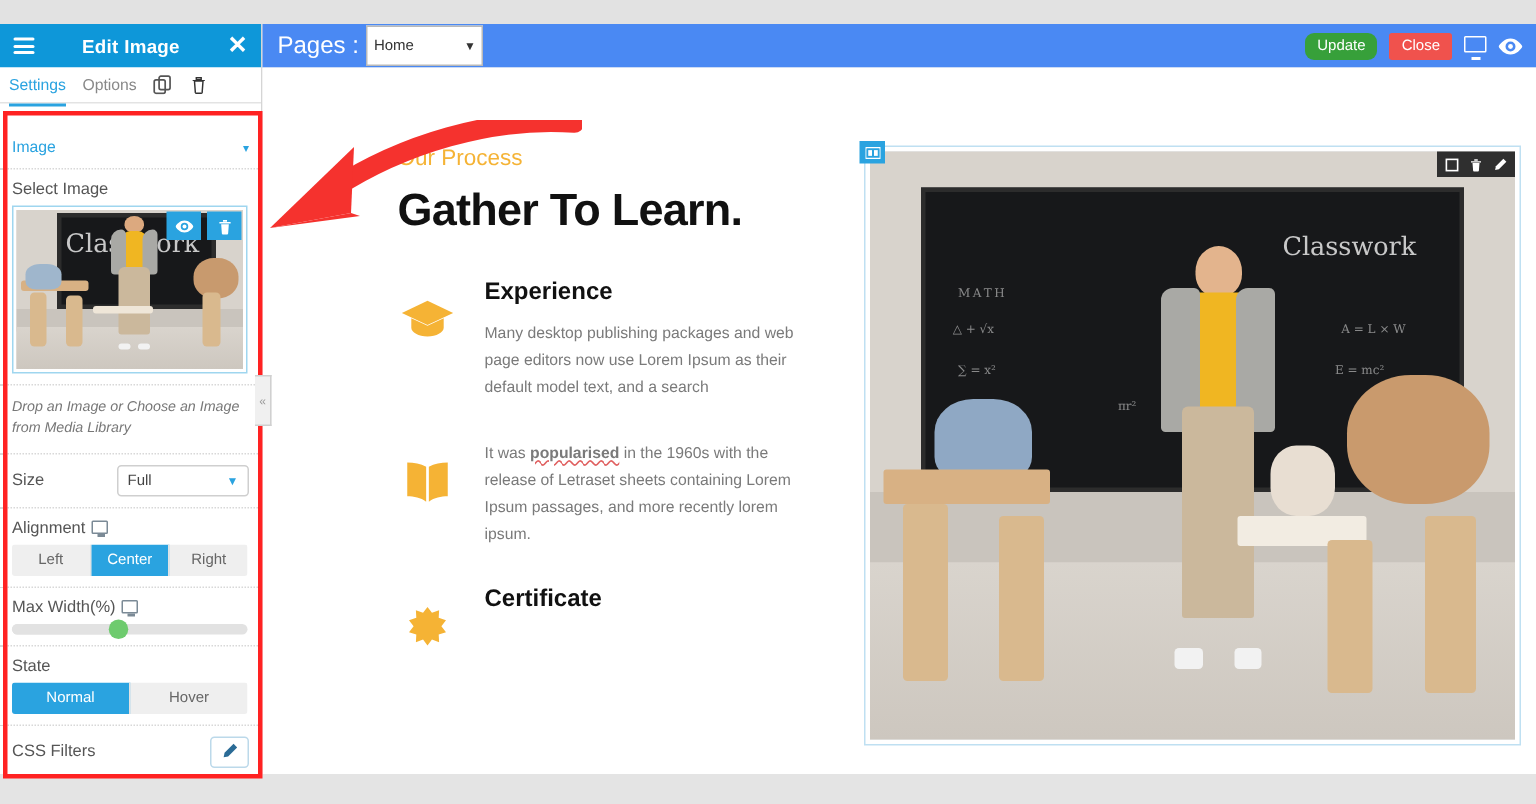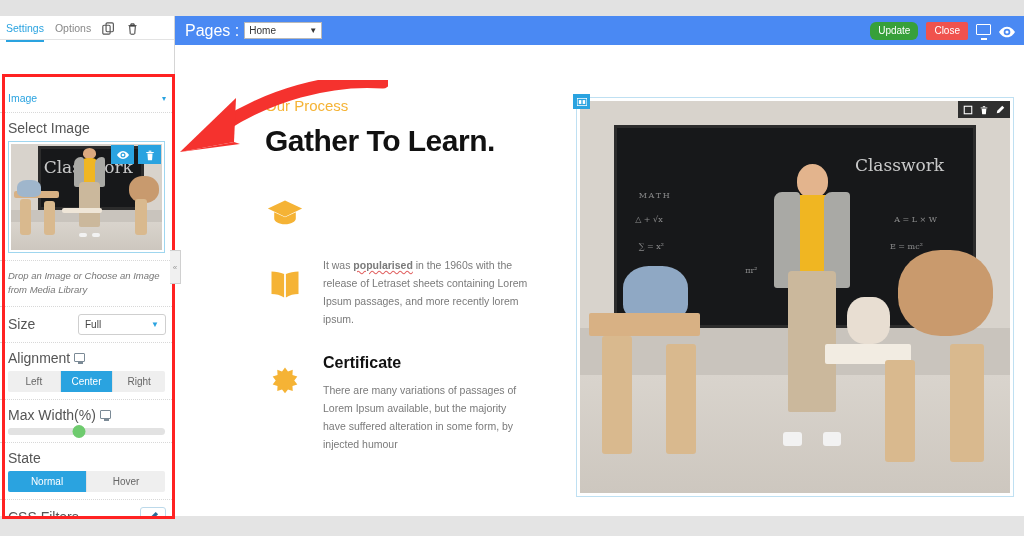--- a/index.html
+++ b/index.html
@@ -46,21 +46,21 @@
 
   .lp-body { position: absolute; left: 0; top: 69px; width: 174px; bottom: 0; overflow: hidden; background: #fff; }
   .sec-row {
     display: flex; align-items: center; justify-content: space-between;
     padding: 7px 8px 8px; border-bottom: 1px dotted #d8d8d8;
   }
   .sec-row .lbl { color: #2aa3e0; font-size: 10.5px; }
   .caret { color: #2aa3e0; font-size: 8px; }
 
   .fld { padding: 7px 8px; border-bottom: 1px dotted #d8d8d8; }
-  .fld-lbl { font-size: 14px; color: #555; margin-bottom: 5px; display: flex; align-items: center; gap: 4px; }
+  .fld-lbl { font-size: 11px; color: #555; margin-bottom: 5px; display: flex; align-items: center; gap: 4px; }
   .mon { display: inline-block; width: 11px; height: 9px; border: 1.4px solid #7b8a96; border-radius: 1px; position: relative; }
   .mon:after { content: ""; position: absolute; left: 3px; bottom: -3px; width: 5px; height: 2px; background: #7b8a96; }
 
   .thumb-wrap {
     position: relative; width: 157px; height: 112px;
     border: 1px solid #9fd6ef; padding: 2px; background: #fff;
   }
   .thumb { width: 100%; height: 100%; position: relative; overflow: hidden; background: #cfc6bb; }
   .ov-btns { position: absolute; right: 3px; top: 3px; display: flex; gap: 4px; z-index: 5; }
   .ov-btn { width: 23px; height: 19px; background: #2aa3e0; display: flex; align-items: center; justify-content: center; cursor: pointer; }
@@ -100,21 +100,21 @@
   }
 
   
   .main-bar {
     position: absolute; left: 175px; top: 16px; right: 0; height: 29px;
     background: #4a89f3; display: flex; align-items: center; justify-content: space-between; padding: 0 10px;
   }
   .pages-grp { display: flex; align-items: center; gap: 5px; }
   .pages-lbl { font-size: 16px; color: #fff; }
   .pages-sel {
-    width: 78px; height: 17px; background: #fff; border: 1px solid #b9b9b9;
+    width: 78px; height: 27px; background: #fff; border: 1px solid #b9b9b9;
     font-size: 10px; color: #333; display: flex; align-items: center; justify-content: space-between; padding: 0 4px; cursor: pointer;
   }
   .pages-sel .cv { font-size: 8px; color: #333; }
   .bar-right { display: flex; align-items: center; gap: 8px; }
   .btn-sm { height: 18px; padding: 0 8px; border-radius: 2px; font-size: 10px; color: #fff; display: flex; align-items: center; cursor: pointer; }
   .btn-update { background: #37a03a; border-radius: 6px; }
   .btn-close { background: #f0524d; }
   .bar-ico { width: 15px; height: 13px; cursor: pointer; position: relative; }
   .mon-w { border: 1.6px solid #fff; border-radius: 1px; width: 15px; height: 11px; }
   .mon-w:after { content: ""; position: absolute; left: 5px; bottom: -3px; width: 6px; height: 2px; background: #fff; }
@@ -174,20 +174,29 @@
 </head>
 <body>
 
 <div id="app">
 
   <div class="top-strip"></div>
   <div class="bottom-strip"></div>
 
   <div class="left-panel">
 
+    <div class="lp-header">
+      <div class="hamb">
+          <i></i>
+          <i></i>
+          <i></i>
+        </div>
+      <div class="ttl">Edit Image</div>
+      <div class="xclose">✕</div>
+    </div>
 
     <div class="lp-tabs">
       <div class="lp-tab active">Settings</div>
       <div class="lp-tab">Options</div>
       <span class="tb-icon">
         <svg viewBox="0 0 16 16">
             <rect x="1" y="4" width="9" height="11" rx="1.5" fill="none" stroke="#555" stroke-width="1.4"></rect>
             <rect x="5" y="1" width="9" height="11" rx="1.5" fill="none" stroke="#555" stroke-width="1.4"></rect>
           </svg>
       </span>
@@ -342,20 +351,24 @@
         <div class="eyebrow">Our Process</div>
         <div class="h1">Gather To Learn.</div>
 
         <div class="feat">
           <div class="feat-ico">
             <svg viewBox="0 0 40 34">
                 <path d="M20 2 39 11 20 20 1 11z" fill="#f5b335"></path>
                 <path d="M8 15v7c0 3.5 5.4 6.4 12 6.4S32 25.5 32 22v-7l-12 5.6z" fill="#f5b335"></path>
               </svg>
           </div>
+          <div>
+            <div class="feat-ttl">Experience</div>
+            <div class="feat-txt">Many desktop publishing packages and web page editors now use Lorem Ipsum as their default model text, and a search</div>
+          </div>
         </div>
 
         <div class="feat">
           <div class="feat-ico">
             <svg viewBox="0 0 40 34">
                 <path d="M19 6v26c-4-3-9-4-14-4V3c5 0 10 1 14 3z" fill="#f5b335"></path>
                 <path d="M21 6v26c4-3 9-4 14-4V3c-5 0-10 1-14 3z" fill="#f5b335"></path>
               </svg>
           </div>
           <div>
@@ -364,21 +377,20 @@
         </div>
 
         <div class="feat">
           <div class="feat-ico">
             <svg viewBox="0 0 40 34">
                 <path d="M20 1l3.3 4.4 5.3-1.9-.3 5.6 5.4 1.7-3.4 4.5 3.4 4.5-5.4 1.7.3 5.6-5.3-1.9L20 29.6l-3.3-4.4-5.3 1.9.3-5.6-5.4-1.7 3.4-4.5-3.4-4.5 5.4-1.7-.3-5.6 5.3 1.9z" fill="#f5b335"></path>
               </svg>
           </div>
           <div>
             <div class="feat-ttl">Certificate</div>
-            <div class="feat-txt">There are many variations of passages of Lorem Ipsum available, but the majority have suffered alteration in some form, by injected humour</div>
           </div>
         </div>
       </div>
 
       <div class="col-right">
         <div class="img-block">
 
           <div class="blk-badge">
             <svg viewBox="0 0 12 9">
                 <rect x="0" y="0" width="12" height="9" rx="1" fill="none" stroke="#fff" stroke-width="1.4"></rect>

